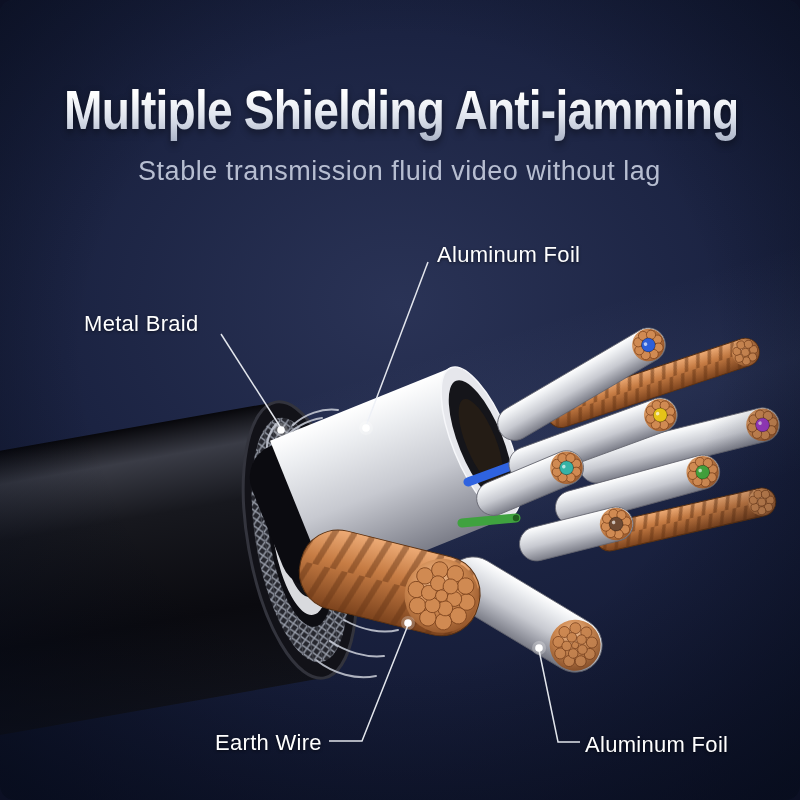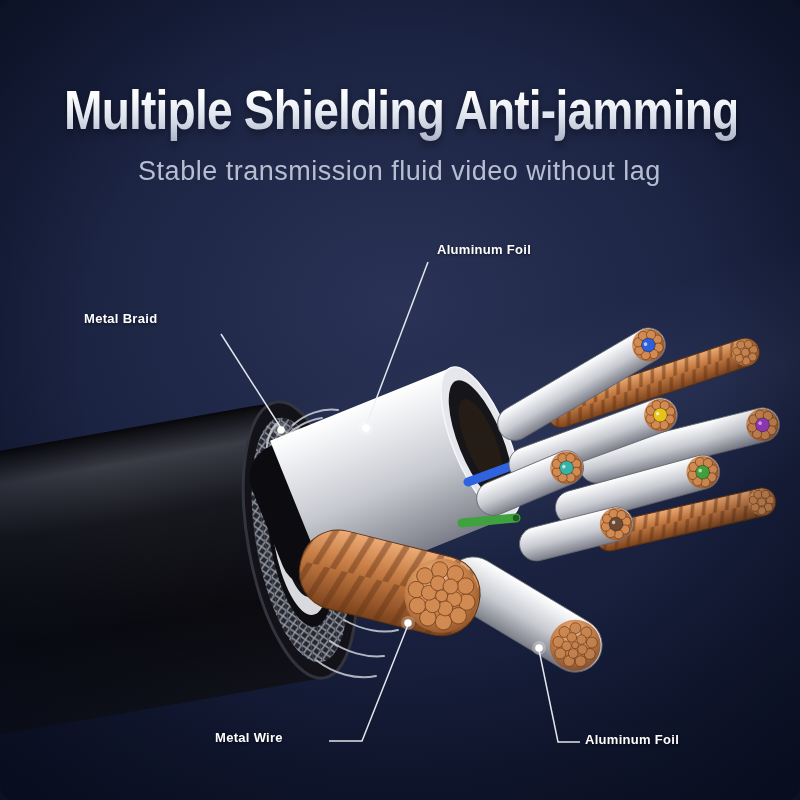--- a/index.html
+++ b/index.html
@@ -17,21 +17,21 @@
     background:linear-gradient(180deg,#ffffff 25%, #dfe4ee 60%, #a9b2c6 100%);
     -webkit-background-clip:text;background-clip:text;color:transparent;
     -webkit-text-fill-color:transparent;
     filter:drop-shadow(0 3px 4px rgba(0,0,0,.45));
   }
   .subtitle{
     position:absolute;top:156px;left:0;width:799px;text-align:center;
     font-size:27px;font-weight:400;color:#b7bed1;letter-spacing:.5px;
   }
   .callout{
-    position:absolute;font-size:13px;font-weight:700;color:#ffffff;
+    position:absolute;font-size:22px;font-weight:400;color:#ffffff;
     letter-spacing:.3px;white-space:nowrap;text-shadow:0 1px 3px rgba(0,0,0,.55);
   }
   .c-alu-top{left:437px;top:242px;}
   .c-braid{left:84px;top:311px;}
   .c-earth{left:215px;top:730px;}
   .c-alu-bot{left:585px;top:732px;}
 </style>
 </head>
 <body>
 
@@ -285,16 +285,16 @@
       <circle cx="539" cy="648" r="7" fill="rgba(255,255,255,0.25)"></circle>
       <circle cx="539" cy="648" r="3.8" fill="#ffffff"></circle>
     </g>
   </svg>
 
   <h1 class="title">Multiple Shielding Anti-jamming</h1>
   <div class="subtitle">Stable transmission fluid video without lag</div>
 
   <div class="callout c-alu-top">Aluminum Foil</div>
   <div class="callout c-braid">Metal Braid</div>
-  <div class="callout c-earth">Metal Wire</div>
+  <div class="callout c-earth">Earth Wire</div>
   <div class="callout c-alu-bot">Aluminum Foil</div>
 
 </div>
 
 </body></html>

